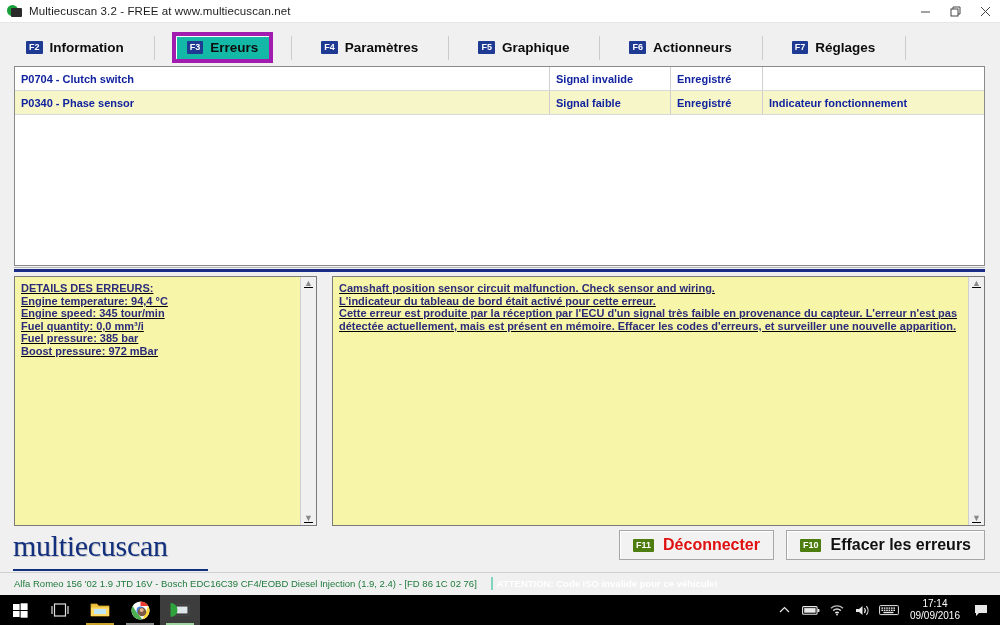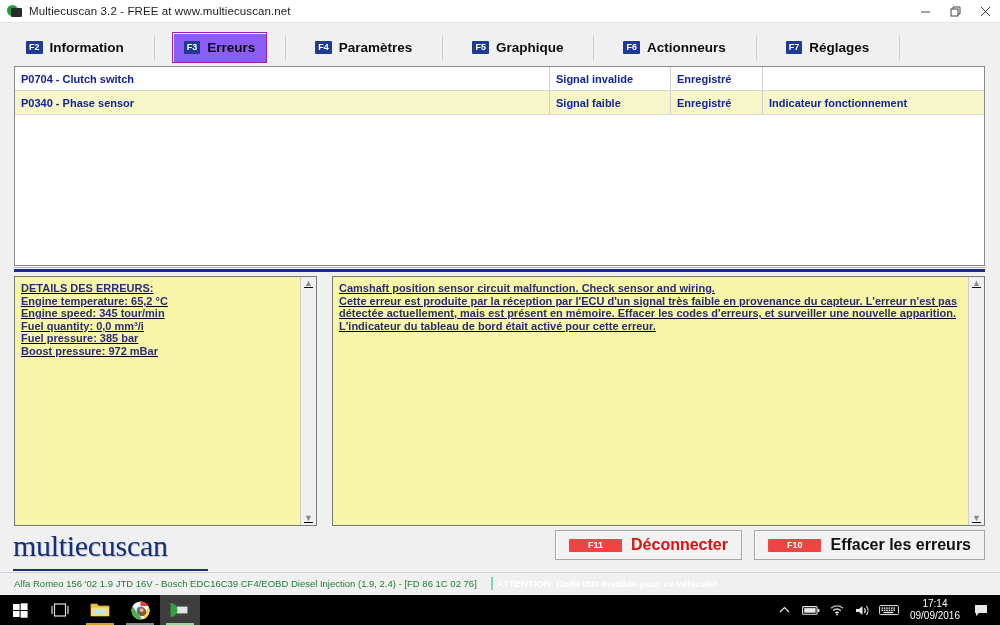--- a/index.html
+++ b/index.html
@@ -26,21 +26,21 @@
   .tb-btn svg{display:block;}
 
   
   .tabstrip{height:41px;background:#f0f0f0;display:flex;align-items:flex-end;
             padding-left:14px;box-sizing:border-box;border-bottom:1px solid #c8c8c8;gap:13px;}
   .tab{height:31px;display:flex;align-items:center;padding:0 11px;margin-right:1px;
        box-sizing:border-box;border:1px solid transparent;cursor:default;}
   .tab .fkey{background:#1f3a93;color:#fff;font-size:9px;font-weight:bold;
              padding:1px 3px;border-radius:1px;margin-right:7px;line-height:11px;}
   .tab .tlabel{font-size:13.5px;font-weight:bold;color:#0d0d0d;}
-  .tab.active{border:1px solid #a21caf;background:#8b5cf6;
+  .tab.active{border:4px solid #a21caf;background:#14b8a6;
               box-shadow:inset 1px 1px 0 #ffffff;align-items:center;}
   .tabsep{width:1px;height:24px;background:#cccccc;margin:0 4px 3px 4px;}
 
   
   .content{position:absolute;left:0;top:63px;width:1000px;height:532px;background:#f0f0f0;}
   .errtable{position:absolute;left:14px;top:3px;width:971px;height:200px;
             border:1px solid #8a8a8a;background:#ffffff;box-sizing:border-box;overflow:hidden;}
   .erow{display:flex;height:23px;align-items:stretch;border-bottom:1px solid #d8d8d8;}
   .erow.alt{background:#f7f6c8;}
   .ecell{display:flex;align-items:center;padding:0 6px;box-sizing:border-box;
@@ -73,22 +73,22 @@
   
   .footer{position:absolute;left:0;top:467px;width:1000px;height:45px;}
   .logo{position:absolute;left:13px;top:-1px;font-family:"Liberation Serif",serif;
         font-size:30px;color:#12307e;letter-spacing:-0.3px;
         text-shadow:1px 1px 0 rgba(0,0,0,.18);}
   .logo-underline{position:absolute;left:13px;top:39px;width:195px;height:2px;background:#12307e;}
   .fbtns{position:absolute;right:15px;top:0px;display:flex;}
   .fbtn{height:30px;display:flex;align-items:center;padding:0 13px;margin-left:12px;
         background:#f2f2f2;border:1px solid #a6a6a6;box-sizing:border-box;
         box-shadow:inset 1px 1px 0 #ffffff;cursor:default;}
-  .fbtn .fkey{background:#ef4444;color:#fff;font-size:9px;font-weight:bold;
-              padding:1px 19px;border-radius:1px;margin-right:9px;line-height:11px;}
+  .fbtn .fkey{background:#4d7c0f;color:#fff;font-size:9px;font-weight:bold;
+              padding:1px 3px;border-radius:1px;margin-right:9px;line-height:11px;}
   .fbtn .flabel{font-size:16px;font-weight:bold;color:#111;}
   .fbtn .flabel.red{color:#e01010;}
 
   
   .statusbar{position:absolute;left:0;top:572px;width:1000px;height:21px;
              background:#f0f0f0;border-top:1px solid #d0d0d0;display:flex;align-items:center;}
   .st-left{font-size:9.5px;color:#1f7a3d;padding-left:14px;white-space:nowrap;}
   .st-sep{width:2px;height:13px;background:#7fd4c0;margin:0 4px 0 14px;}
   .st-warn{font-size:9.5px;font-weight:bold;color:#ffffff;white-space:nowrap;}
 
@@ -191,37 +191,37 @@
 
       <div class="divider">
           <i></i>
         </div>
 
       <div class="panes">
 
         <div class="pane left">
           <div class="ptext">
             <div class="ln">DETAILS DES ERREURS:</div>
-            <div class="ln">Engine temperature: 65,2 °C</div>
+            <div class="ln">Engine temperature: 94,4 °C</div>
             <div class="ln">Engine speed: 345 tour/min</div>
             <div class="ln">Fuel quantity: 0,0 mm³/i</div>
             <div class="ln">Fuel pressure: 385 bar</div>
             <div class="ln">Boost pressure: 972 mBar</div>
           </div>
           <div class="sbar">
             <span class="sarrow">▲</span>
             <span class="sarrow">▼</span>
           </div>
         </div>
 
         <div class="pane right">
           <div class="ptext wrap">
             <div class="ln">Camshaft position sensor circuit malfunction. Check sensor and wiring.</div>
+            <div class="ln">L'indicateur du tableau de bord était activé pour cette erreur.</div>
             <div class="ln">Cette erreur est produite par la réception par l'ECU d'un signal très faible en provenance du capteur. L'erreur n'est pas détectée actuellement, mais est présent en mémoire. Effacer les codes d'erreurs, et surveiller une nouvelle apparition.</div>
-            <div class="ln">L'indicateur du tableau de bord était activé pour cette erreur.</div>
           </div>
           <div class="sbar">
             <span class="sarrow">▲</span>
             <span class="sarrow">▼</span>
           </div>
         </div>
 
       </div>
 
       <div class="footer">

